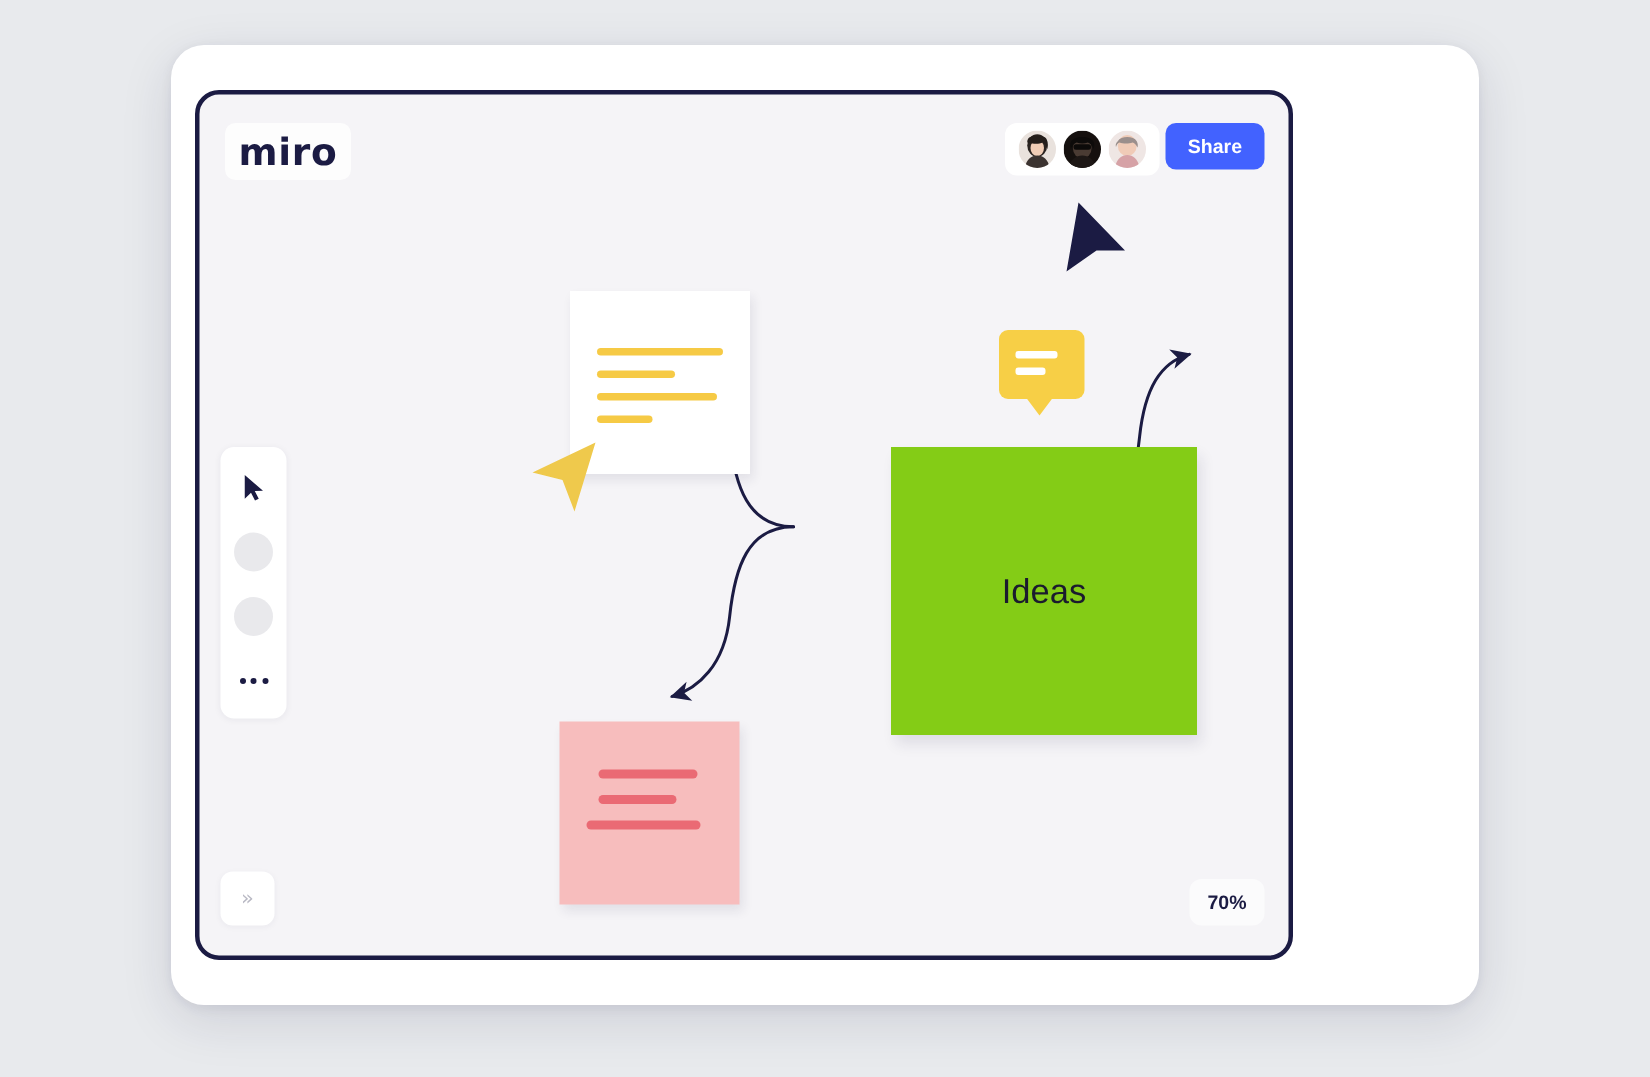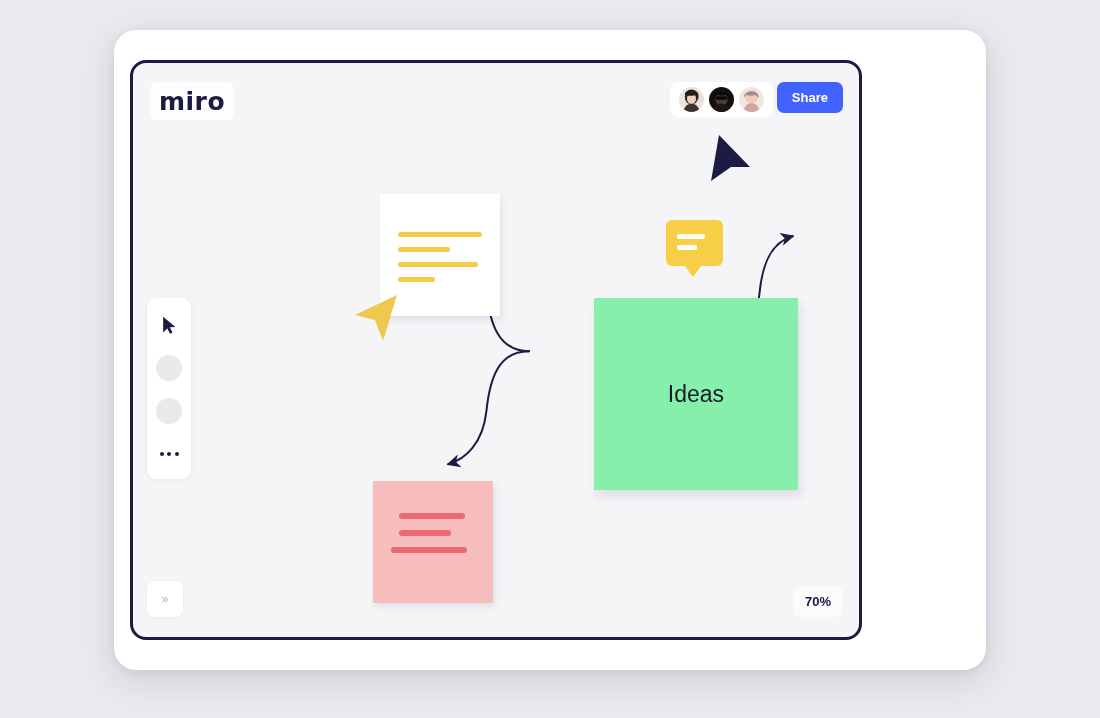--- a/index.html
+++ b/index.html
@@ -252,21 +252,21 @@
     width: 120px; height: 122px;
     background: #ffffff;
   }
   #card-notes-light .card-lines { top: 32px; gap: 13px; padding-left: 18px; }
   #card-notes-light .line { height: 6px; background: #f3c6c6; }
 
   
   #sticky-ideas {
     left: 461px; top: 235px;
     width: 204px; height: 192px;
-    background: #86efac;
+    background: #84cc16;
     display: flex;
     align-items: center;
     justify-content: center;
     box-shadow: 3px 6px 9px rgba(30, 34, 72, 0.10);
   }
   #sticky-ideas .sticky-label {
     font-family: "Liberation Sans", sans-serif;
     font-size: 23px;
     color: #1b1b2e;
     line-height: 1;

